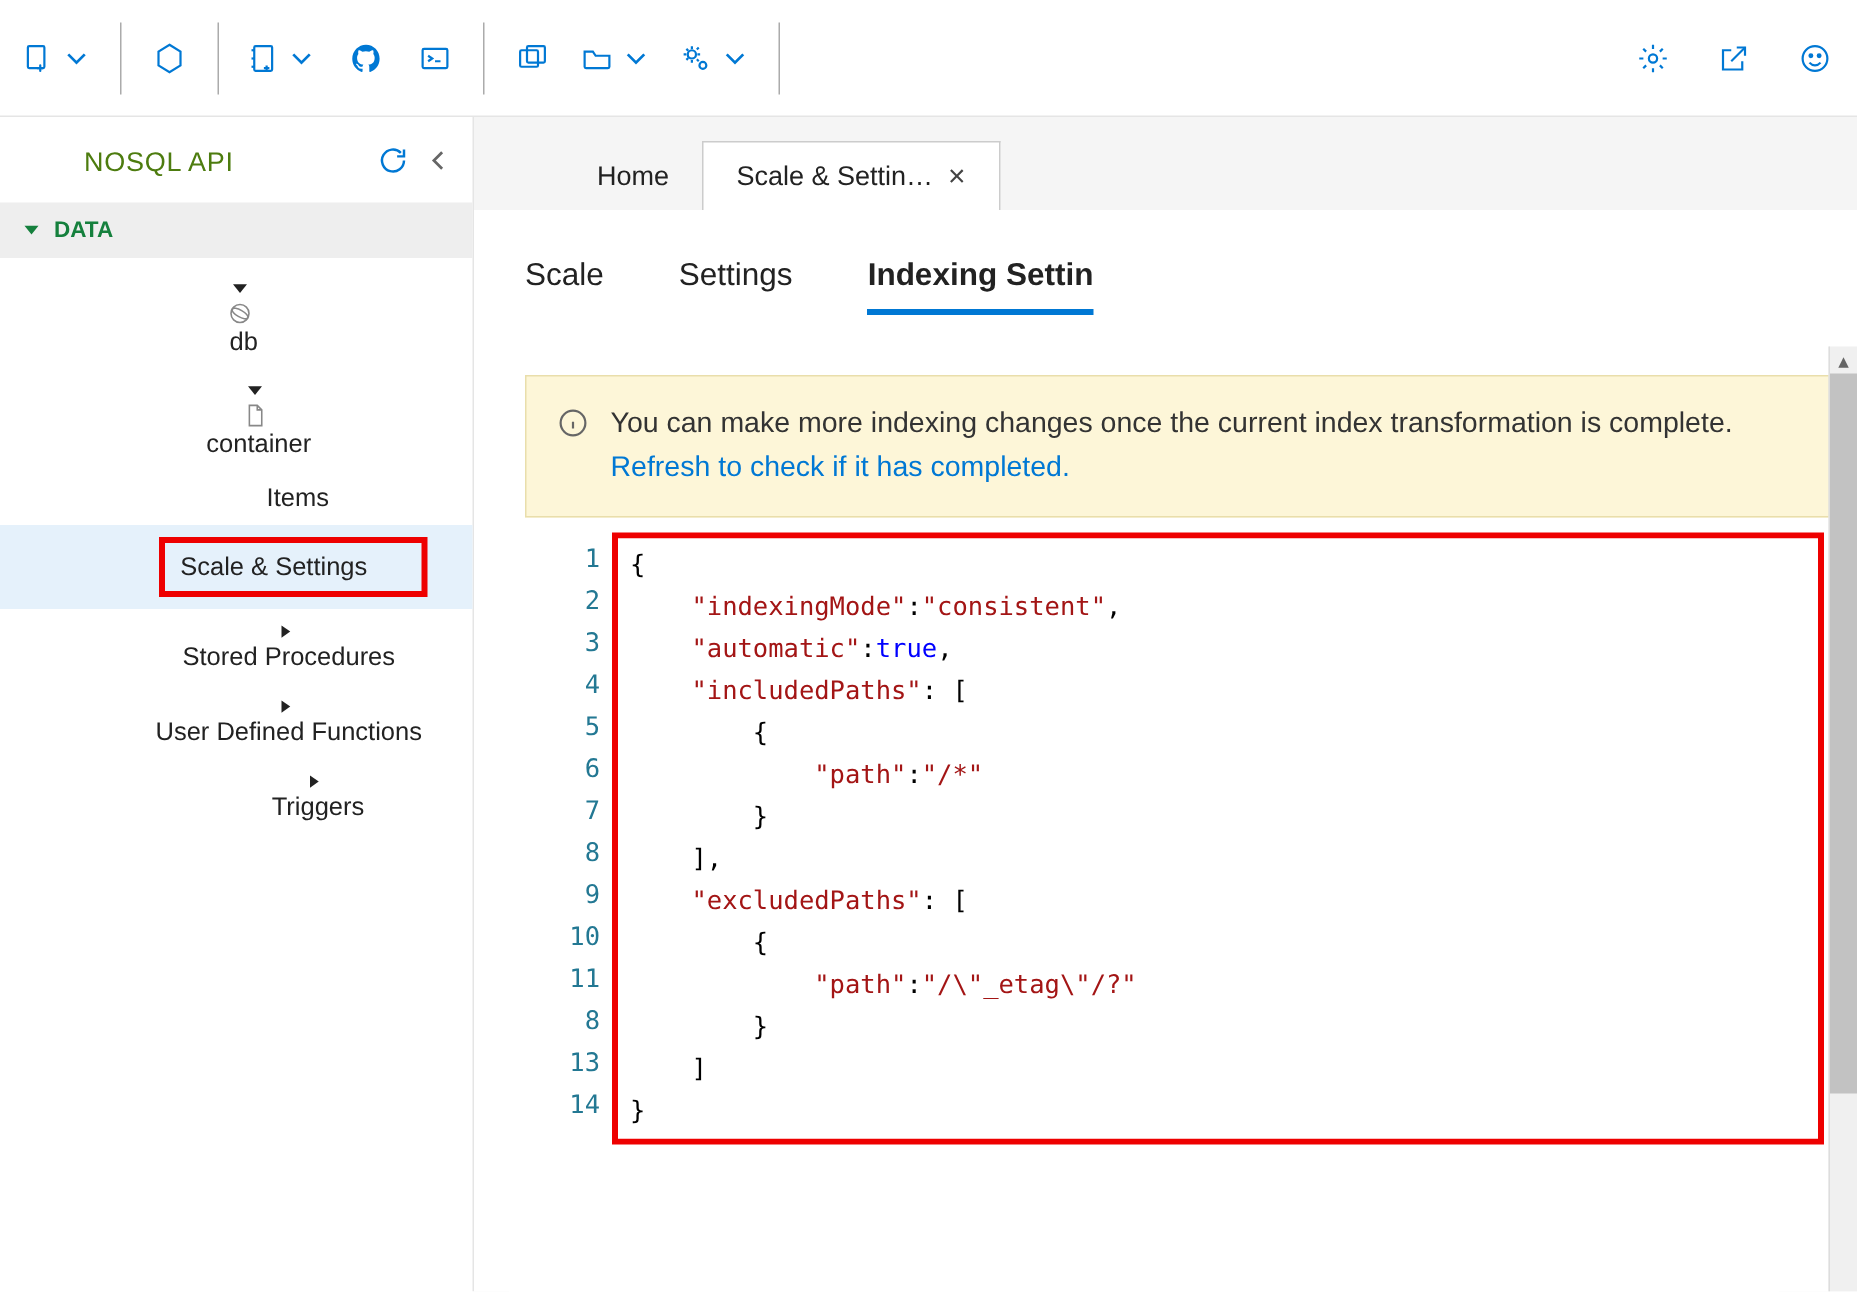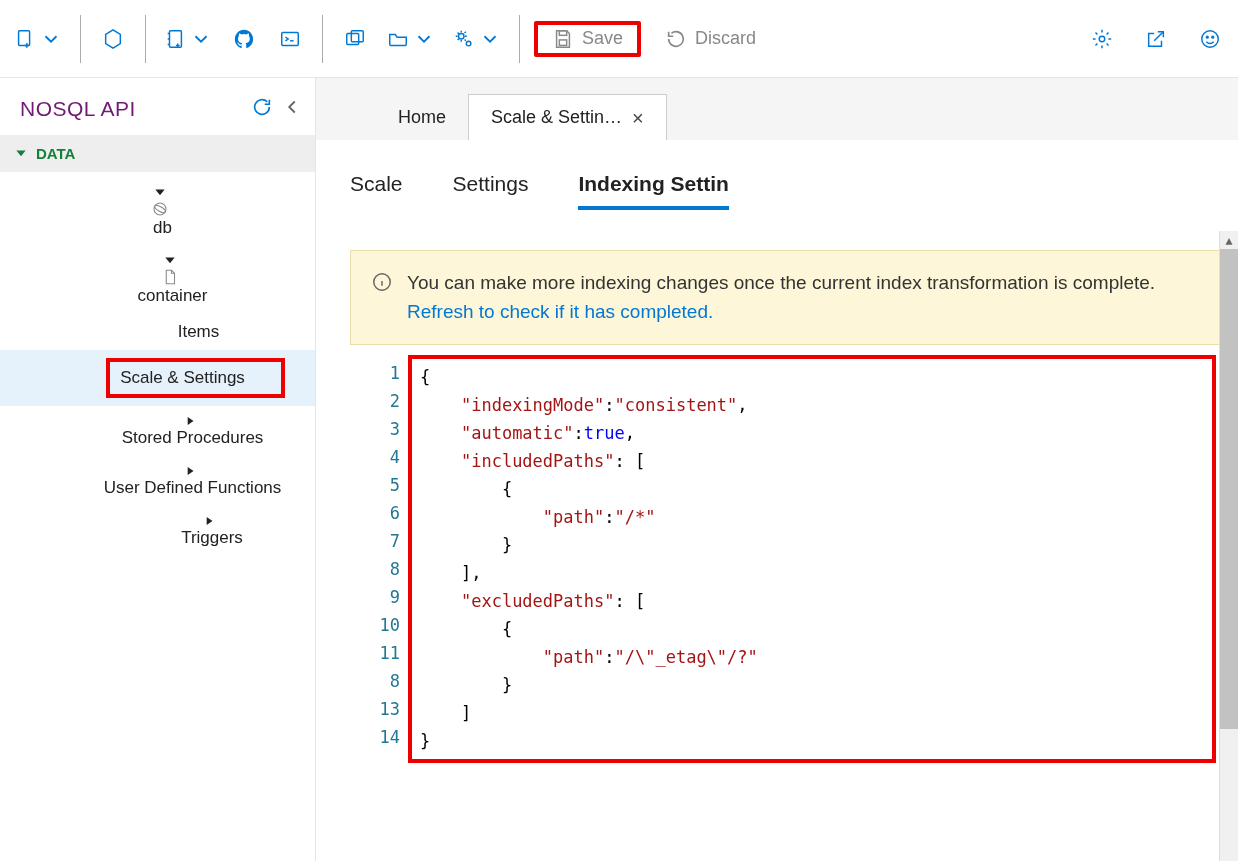--- a/index.html
+++ b/index.html
@@ -18,21 +18,21 @@
 .chev-down { width:14px; height:14px; }
 
 .red-box { border: 4px solid #e00; }
 
 
 .body { display: flex; flex: 1; min-height: 0; }
 
 
 .sidebar { width: 316px; border-right: 1px solid #e5e5e5; display:flex; flex-direction: column; }
 .sidebar-header { display: flex; align-items: center; padding: 18px 12px 14px 20px; justify-content: space-between;}
-.sidebar-title { font-size: 21px; color: #701a75; letter-spacing: 0.5px; }
+.sidebar-title { font-size: 18px; color: #4d7c0f; letter-spacing: 0.5px; margin-left: 36px; }
 .sidebar-header .actions { display:flex; gap:8px; color:#0078d4; }
 .sidebar-header .actions svg { width:22px; height:22px; }
 
 .section-header { background: #eee; padding: 10px 12px 10px 14px; font-weight: 600; font-size: 15px; display:flex; align-items:center; color:#15803d;}
 .tree { padding: 6px 0 0 0; }
 .tree-row { display: flex; align-items: center; padding: 8px 8px 8px 18px; font-size: 17px; color: #222; cursor: pointer; flex-direction: column;}
 .tree-row .arrow { width: 14px; height: 14px; margin-right: 6px; flex-shrink:0; }
 .tree-row .icon { width: 18px; height: 18px; margin-right: 6px; color:#888; flex-shrink:0;}
 .tree-row.lvl1 { padding-left: 38px; }
 .tree-row.lvl2 { padding-left: 90px; }
@@ -145,37 +145,20 @@
             <circle cx="9" cy="9" r="3"></circle>
             <path d="M9 3v2M9 13v2M3 9h2M13 9h2M5 5l1.4 1.4M12.6 12.6L14 14M5 13l1.4-1.4M12.6 5.4L14 4"></path>
             <circle cx="17" cy="17" r="2.5"></circle>
           </svg>
         <svg class="chev-down" viewBox="0 0 24 24" stroke="currentColor" fill="none" stroke-width="2">
             <polyline points="6 9 12 15 18 9"></polyline>
           </svg>
       </div>
     </div>
     <div class="divider"></div>
-    <div class="tb-group">
-      <div class="tb-btn disabled red-box" style="padding:6px 14px;">
-        <svg viewBox="0 0 24 24" fill="none" stroke="currentColor" stroke-width="1.6">
-            <path d="M5 3h11l3 3v15H5V3z"></path>
-            <rect x="8" y="3" width="8" height="5"></rect>
-            <rect x="8" y="13" width="8" height="6"></rect>
-          </svg>
-        <span class="tb-btn-text">Save</span>
-      </div>
-      <div class="tb-btn disabled" style="margin-left:14px; padding:6px 10px;">
-        <svg viewBox="0 0 24 24" fill="none" stroke="currentColor" stroke-width="1.8">
-            <path d="M4 12a8 8 0 1 0 3-6.2"></path>
-            <polyline points="4 4 4 9 9 9"></polyline>
-          </svg>
-        <span class="tb-btn-text">Discard</span>
-      </div>
-    </div>
     <div class="tb-spacer"></div>
     <div class="tb-group" style="gap:18px;">
       <div class="tb-btn">
         <svg viewBox="0 0 24 24" fill="none" stroke="currentColor" stroke-width="1.6">
             <circle cx="12" cy="12" r="3"></circle>
             <path d="M12 2v3M12 19v3M2 12h3M19 12h3M4.9 4.9l2.1 2.1M17 17l2.1 2.1M4.9 19.1L7 17M17 7l2.1-2.1"></path>
           </svg>
       </div>
       <div class="tb-btn">
         <svg viewBox="0 0 24 24" fill="none" stroke="currentColor" stroke-width="1.6">

